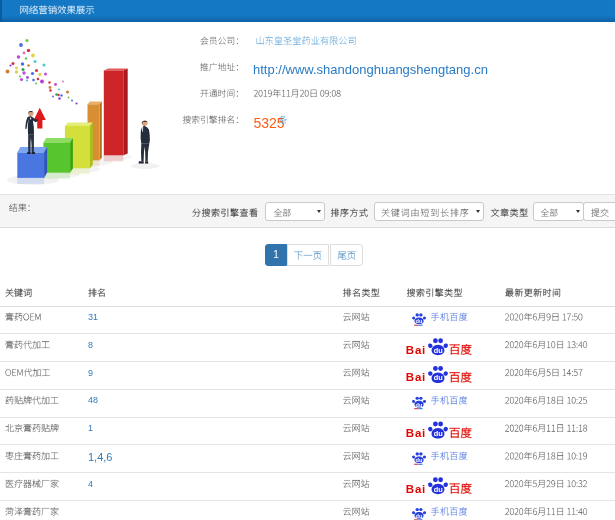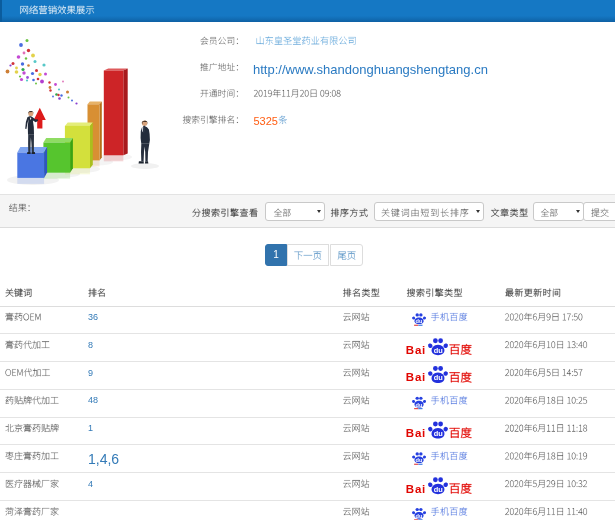--- a/index.html
+++ b/index.html
@@ -22,30 +22,30 @@
 <div class="abs" style="left:330px;top:244px;width:33px;height:22px;background:#fff;border:1px solid #ddd;border-radius:0 3px 3px 0;box-sizing:border-box"></div>
 
 <div class="abs" style="left:0;top:305.5px;width:615px;height:1px;background:#dddddd"></div>
 <div style="position:absolute;left:0;top:333.3px;width:615px;height:1px;background:#e4e4e4"></div>
 <div style="position:absolute;left:0;top:361.1px;width:615px;height:1px;background:#e4e4e4"></div>
 <div style="position:absolute;left:0;top:388.9px;width:615px;height:1px;background:#e4e4e4"></div>
 <div style="position:absolute;left:0;top:416.6px;width:615px;height:1px;background:#e4e4e4"></div>
 <div style="position:absolute;left:0;top:444.4px;width:615px;height:1px;background:#e4e4e4"></div>
 <div style="position:absolute;left:0;top:472.2px;width:615px;height:1px;background:#e4e4e4"></div>
 <div style="position:absolute;left:0;top:500.0px;width:615px;height:1px;background:#e4e4e4"></div>
-<div style="position:absolute;left:88px;top:312.0px;font-size:9px;color:#337ab7">36</div>
+<div style="position:absolute;left:88px;top:312.0px;font-size:9px;color:#337ab7">31</div>
 <div style="position:absolute;left:88px;top:339.8px;font-size:9px;color:#337ab7">8</div>
 <div style="position:absolute;left:88px;top:367.6px;font-size:9px;color:#337ab7">9</div>
 <div style="position:absolute;left:88px;top:395.4px;font-size:9px;color:#337ab7">48</div>
 <div style="position:absolute;left:88px;top:423.2px;font-size:9px;color:#337ab7">1</div>
-<div style="position:absolute;left:88px;top:451.0px;font-size:14px;color:#337ab7">1,4,6</div>
+<div style="position:absolute;left:88px;top:451.0px;font-size:11px;color:#337ab7">1,4,6</div>
 <div style="position:absolute;left:88px;top:478.8px;font-size:9px;color:#337ab7">4</div>
 <div style="position:absolute;left:88px;top:534px;font-size:9px;color:#337ab7">17</div>
 <div class="abs" style="left:253px;top:61.9px;font-size:13px;color:#2a7ac2">http://www.shandonghuangshengtang.cn</div>
-<div class="abs" style="left:253.5px;top:114.8px;font-size:11px;color:#ff5d12">5325</div>
+<div class="abs" style="left:253.5px;top:114.8px;font-size:14px;color:#ff5d12">5325</div>
 <svg width="615" height="520" viewBox="0 0 615 520" style="position:absolute;left:0;top:0;z-index:5;pointer-events:none">
     <defs>
       <path id="b7f51" d="M427 -643 458 -638Q421 -454 358 -308Q294 -163 193 -63Q191 -66 186 -70Q182 -73 177 -77Q172 -81 168 -83Q235 -146 285 -232Q335 -318 370 -422Q405 -526 427 -643ZM722 -640 751 -635Q717 -448 654 -302Q590 -156 487 -57Q484 -60 480 -64Q475 -67 470 -70Q466 -74 462 -76Q532 -139 582 -224Q632 -310 666 -415Q701 -520 722 -640ZM200 -573 225 -585Q263 -536 302 -481Q340 -426 376 -370Q411 -314 440 -263Q469 -212 488 -171L462 -157Q443 -199 414 -251Q384 -303 348 -359Q313 -415 275 -470Q237 -525 200 -573ZM496 -572 522 -583Q561 -530 601 -470Q641 -411 678 -350Q715 -290 746 -234Q776 -178 795 -133L769 -121Q749 -166 718 -222Q688 -279 651 -340Q614 -400 574 -460Q535 -520 496 -572ZM100 -766H893V-736H130V68H100ZM875 -766H905V15Q905 37 897 48Q889 58 872 63Q856 66 820 67Q784 68 719 67Q718 64 716 59Q713 54 711 48Q709 43 706 39Q741 40 771 40Q801 40 822 40Q843 39 851 39Q864 38 870 34Q875 29 875 16Z"></path>
       <path id="b7edc" d="M68 -195Q67 -199 65 -206Q63 -212 61 -218Q59 -225 57 -229Q70 -231 88 -250Q107 -269 130 -297Q142 -311 166 -342Q191 -374 222 -418Q254 -461 286 -512Q318 -563 345 -614L376 -599Q312 -492 240 -392Q169 -291 96 -217V-216Q96 -216 92 -214Q88 -212 82 -209Q76 -206 72 -202Q68 -199 68 -195ZM68 -195V-224L90 -240L358 -303Q358 -297 360 -290Q361 -282 362 -277Q268 -253 212 -239Q155 -225 126 -216Q98 -208 86 -204Q74 -199 68 -195ZM62 -432Q61 -436 59 -442Q57 -448 55 -454Q53 -461 51 -465Q62 -467 76 -484Q89 -502 105 -528Q114 -542 132 -572Q149 -601 170 -642Q191 -683 212 -730Q234 -776 251 -822L280 -809Q253 -744 222 -680Q191 -616 158 -558Q124 -501 89 -454V-453Q89 -453 85 -451Q81 -449 76 -446Q70 -443 66 -440Q62 -436 62 -432ZM62 -432V-460L84 -474L281 -499Q281 -492 281 -484Q281 -476 282 -472Q213 -462 172 -455Q130 -448 108 -444Q86 -440 76 -438Q67 -435 62 -432ZM52 -33Q94 -42 148 -54Q202 -66 263 -80Q324 -94 387 -108L389 -80Q300 -59 212 -39Q125 -19 59 -2ZM487 -293H890V59H861V-264H517V59H487ZM504 -17H875V13H504ZM548 -731H888V-702H533ZM879 -731H887L894 -733L913 -720Q866 -618 786 -538Q707 -458 610 -400Q513 -342 413 -306Q411 -310 408 -314Q404 -319 400 -324Q396 -328 392 -330Q491 -364 587 -420Q683 -476 760 -552Q837 -628 879 -723ZM586 -843 616 -835Q591 -774 558 -716Q526 -657 488 -606Q451 -556 411 -516Q409 -519 404 -522Q399 -526 394 -530Q389 -533 385 -535Q447 -592 500 -674Q552 -755 586 -843ZM533 -688Q569 -606 633 -538Q697 -469 780 -417Q864 -365 957 -334Q954 -331 950 -327Q946 -323 944 -319Q941 -315 939 -311Q846 -345 762 -398Q678 -452 613 -522Q548 -592 510 -676Z"></path>
       <path id="b8425" d="M270 -425V-306H747V-425ZM240 -454H776V-277H240ZM183 -186H840V71H811V-157H213V74H183ZM195 -3H826V26H195ZM102 -574H906V-393H876V-545H132V-393H102ZM67 -733H936V-704H67ZM311 -830H340V-610H311ZM655 -830H684V-610H655Z"></path>
       <path id="b9500" d="M192 -827 221 -820Q205 -770 182 -722Q160 -673 133 -630Q106 -587 77 -553Q75 -556 71 -560Q67 -565 63 -570Q59 -574 55 -576Q99 -623 134 -689Q170 -755 192 -827ZM150 -699H407V-670H144ZM207 49 206 18 224 -5 385 -98Q387 -92 390 -86Q393 -79 395 -74Q336 -38 300 -16Q265 5 246 18Q228 30 220 37Q212 44 207 49ZM107 -529H390V-500H107ZM70 -327H415V-297H70ZM207 49Q205 45 202 40Q198 35 194 30Q190 25 186 22Q197 16 214 -4Q231 -23 231 -54V-518H260V-9Q260 -9 252 -2Q244 4 234 14Q223 24 215 34Q207 43 207 49ZM476 -370H901V-340H476ZM476 -198H901V-169H476ZM461 -539H901V-510H490V71H461ZM885 -540H915V11Q915 30 908 40Q902 49 886 53Q870 57 836 58Q802 59 741 59Q740 53 736 45Q733 37 728 31Q778 32 816 32Q853 32 864 31Q875 30 880 26Q885 22 885 12ZM677 -831H707V-523H677ZM450 -781 475 -792Q497 -763 518 -730Q540 -696 558 -664Q575 -633 584 -608L559 -594Q549 -619 532 -651Q514 -683 493 -718Q472 -752 450 -781ZM915 -797 941 -781Q913 -735 878 -682Q843 -630 812 -594L790 -608Q810 -633 834 -666Q857 -699 878 -734Q900 -769 915 -797Z"></path>
       <path id="b6548" d="M69 -677H502V-648H69ZM188 -598 216 -591Q199 -552 176 -512Q153 -473 128 -438Q103 -402 77 -375Q75 -377 70 -380Q65 -383 60 -386Q55 -389 51 -391Q92 -432 128 -487Q163 -542 188 -598ZM379 -429 408 -423Q358 -270 274 -154Q190 -37 77 41Q75 38 70 34Q66 30 61 26Q56 22 52 20Q166 -54 250 -168Q333 -283 379 -429ZM351 -583 376 -596Q397 -573 418 -546Q438 -519 455 -492Q472 -466 481 -446L456 -430Q446 -451 429 -478Q412 -504 392 -532Q372 -560 351 -583ZM152 -375 176 -391Q216 -353 256 -309Q297 -265 334 -220Q371 -175 400 -133Q430 -91 449 -56L424 -37Q406 -72 376 -115Q347 -158 310 -204Q273 -249 232 -293Q192 -337 152 -375ZM617 -641H948V-612H617ZM659 -832 688 -827Q670 -736 646 -650Q621 -564 590 -490Q558 -416 520 -357Q517 -360 512 -363Q507 -366 502 -369Q497 -372 493 -374Q533 -430 564 -503Q595 -576 618 -660Q642 -744 659 -832ZM855 -631 885 -626Q858 -452 809 -320Q760 -187 678 -91Q597 5 472 72Q470 68 466 64Q463 59 459 54Q455 50 451 47Q575 -15 655 -108Q735 -202 782 -332Q830 -462 855 -631ZM607 -542Q633 -408 679 -292Q725 -175 794 -88Q862 -2 955 43Q952 46 948 50Q943 55 939 60Q935 64 932 67Q839 18 770 -71Q701 -160 654 -279Q607 -398 580 -536ZM210 -815 231 -829Q259 -800 286 -764Q312 -727 325 -701L301 -684Q288 -711 262 -748Q236 -785 210 -815Z"></path>
       <path id="b679c" d="M70 -295H930V-266H70ZM483 -772H513V70H483ZM462 -290 488 -278Q442 -213 372 -153Q302 -93 224 -46Q145 2 71 31Q69 27 65 22Q61 18 57 14Q53 10 49 7Q105 -13 164 -44Q222 -75 278 -114Q334 -154 382 -199Q429 -244 462 -290ZM536 -289Q571 -244 620 -200Q668 -157 724 -118Q781 -79 840 -48Q899 -17 953 3Q950 6 946 10Q941 15 938 20Q934 24 931 28Q877 6 818 -26Q760 -59 703 -100Q646 -140 596 -186Q547 -231 511 -277ZM195 -579V-435H810V-579ZM195 -751V-609H810V-751ZM166 -780H839V-406H166Z"></path>
       <path id="b5c55" d="M228 -446H908V-417H228ZM193 -276H944V-246H193ZM402 -550H431V-250H402ZM684 -550H714V-254H684ZM152 -777H182V-487Q182 -426 178 -354Q174 -283 162 -208Q151 -134 128 -63Q105 8 66 69Q63 67 58 64Q54 61 50 58Q45 55 41 54Q79 -6 101 -76Q123 -145 134 -217Q145 -289 148 -358Q152 -427 152 -487ZM167 -777H876V-580H167V-610H847V-748H167ZM555 -265Q602 -145 706 -64Q811 17 953 48Q947 53 942 60Q936 67 933 73Q791 38 685 -46Q579 -131 529 -256ZM849 -222 872 -204Q831 -170 777 -136Q723 -102 676 -77L657 -94Q687 -111 722 -133Q758 -155 792 -178Q825 -202 849 -222ZM300 66 299 37 322 18 623 -56Q623 -49 624 -42Q625 -34 626 -30Q520 -1 458 16Q395 33 364 42Q332 52 319 57Q306 62 300 66ZM300 66Q299 62 296 56Q292 51 288 46Q285 40 282 36Q294 31 312 17Q329 3 329 -25V-260L360 -259V21Q360 21 354 24Q348 28 339 33Q330 38 321 44Q312 50 306 56Q300 62 300 66Z"></path>
       <path id="b793a" d="M484 -490H514V16Q514 38 506 48Q499 58 480 63Q462 67 422 68Q382 68 315 68Q314 62 310 54Q307 45 302 38Q342 39 374 40Q407 40 430 40Q452 39 461 39Q475 38 480 34Q484 29 484 16ZM270 -350 299 -342Q273 -279 237 -220Q201 -160 160 -109Q118 -58 74 -19Q72 -22 67 -26Q62 -29 56 -32Q51 -36 47 -38Q116 -95 174 -177Q233 -259 270 -350ZM696 -332 721 -343Q762 -296 800 -240Q839 -184 870 -130Q901 -76 917 -33L891 -21Q876 -63 845 -118Q814 -172 776 -228Q737 -285 696 -332ZM153 -746H851V-717H153ZM65 -502H934V-473H65Z"></path>

